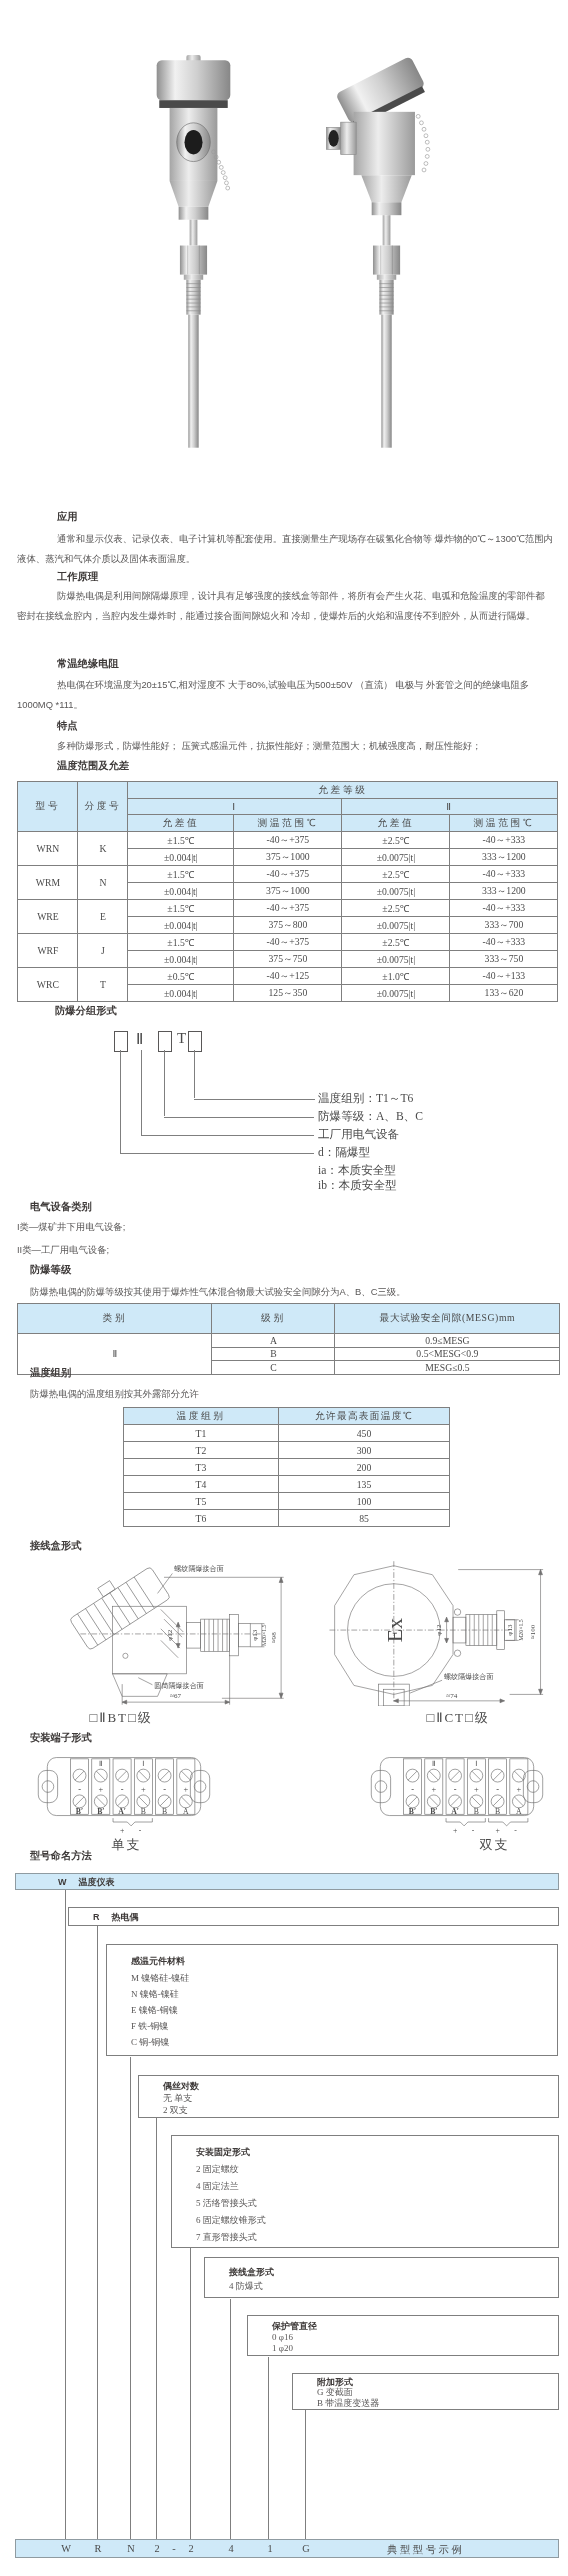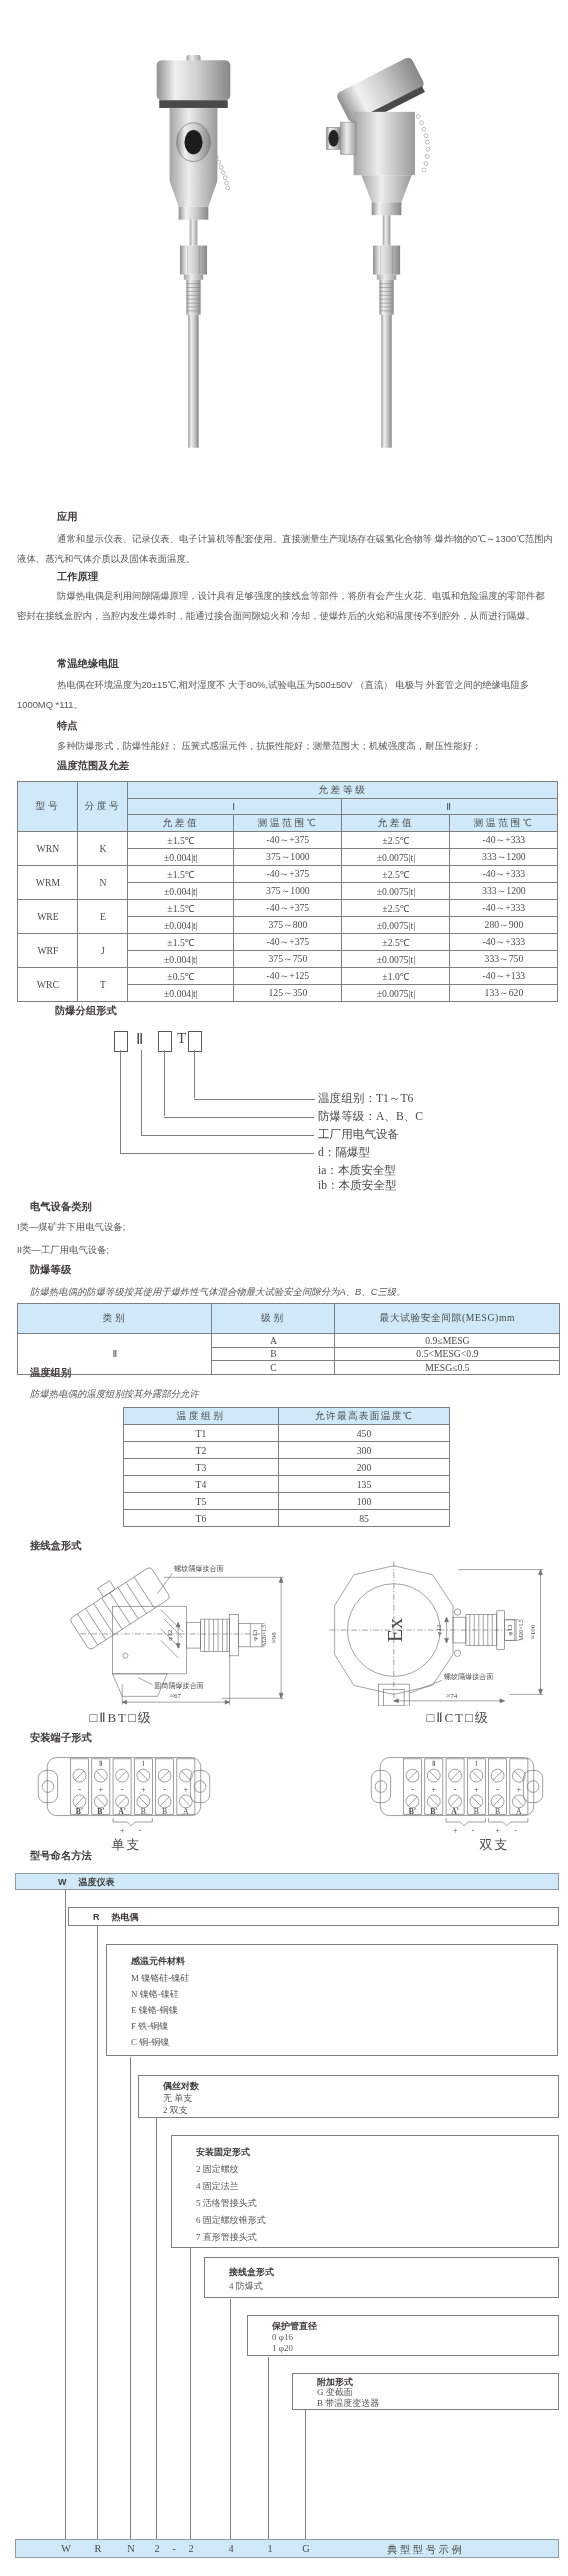--- a/index.html
+++ b/index.html
@@ -2,21 +2,21 @@
 <html style="font-size:10.3px"><head>
 <meta charset="utf-8">
 <style>
   html,body{margin:0;padding:0;background:#ffffff;}
   .page{position:relative;width:569px;height:2576px;background:#ffffff;overflow:hidden;
         font-family:"Liberation Sans",sans-serif;}
   .h1{position:absolute;font-weight:bold;font-size:10.3px;color:#3e3a39;white-space:nowrap;}
   .para{position:absolute;left:17px;width:536px;font-size:9.4px;line-height:20px;
         color:#595757;text-indent:40px;}
   .line{position:absolute;left:17px;font-size:9.4px;color:#595757;white-space:nowrap;}
-  .intro{position:absolute;left:30px;width:523px;font-size:9.4px;line-height:17px;color:#595757;font-style:italic;}
+  .intro{position:absolute;left:30px;width:523px;font-size:9.4px;line-height:17px;color:#595757;}
   table{table-layout:fixed;border-collapse:collapse;position:absolute;border:1.3px solid #6a6a6a;}
   td{border:0.6px solid #7f7f7f;text-align:center;vertical-align:middle;
      font-family:"Liberation Serif",serif;font-size:9.7px;color:#4a4a4a;padding:0;overflow:hidden;}
   .th{background:#cfe9f8;letter-spacing:2.6px;}
   .vline{position:absolute;width:0.6px;background:#7f7f7f;}
   .hline{position:absolute;height:0.6px;background:#7f7f7f;}
   .sq{position:absolute;width:11.6px;height:19.4px;border:0.6px solid #595757;background:#fff;}
   .roman{position:absolute;font-family:"Liberation Serif",serif;font-size:15px;color:#4a4a4a;}
   .diag-label{position:absolute;font-family:"Liberation Serif",serif;font-size:11.6px;
               color:#4a4a4a;white-space:nowrap;}
@@ -202,21 +202,21 @@
       <td rowspan="2">E</td>
       <td>±1.5℃</td>
       <td>-40～+375</td>
       <td>±2.5℃</td>
       <td>-40～+333</td>
     </tr>
     <tr style="height:17px">
       <td>±0.004|t|</td>
       <td>375～800</td>
       <td>±0.0075|t|</td>
-      <td>280～900</td>
+      <td>333～700</td>
     </tr>
     <tr style="height:17px">
       <td rowspan="2">WRF</td>
       <td rowspan="2">J</td>
       <td>±1.5℃</td>
       <td>-40～+375</td>
       <td>±2.5℃</td>
       <td>-40～+333</td>
     </tr>
     <tr style="height:17px">

